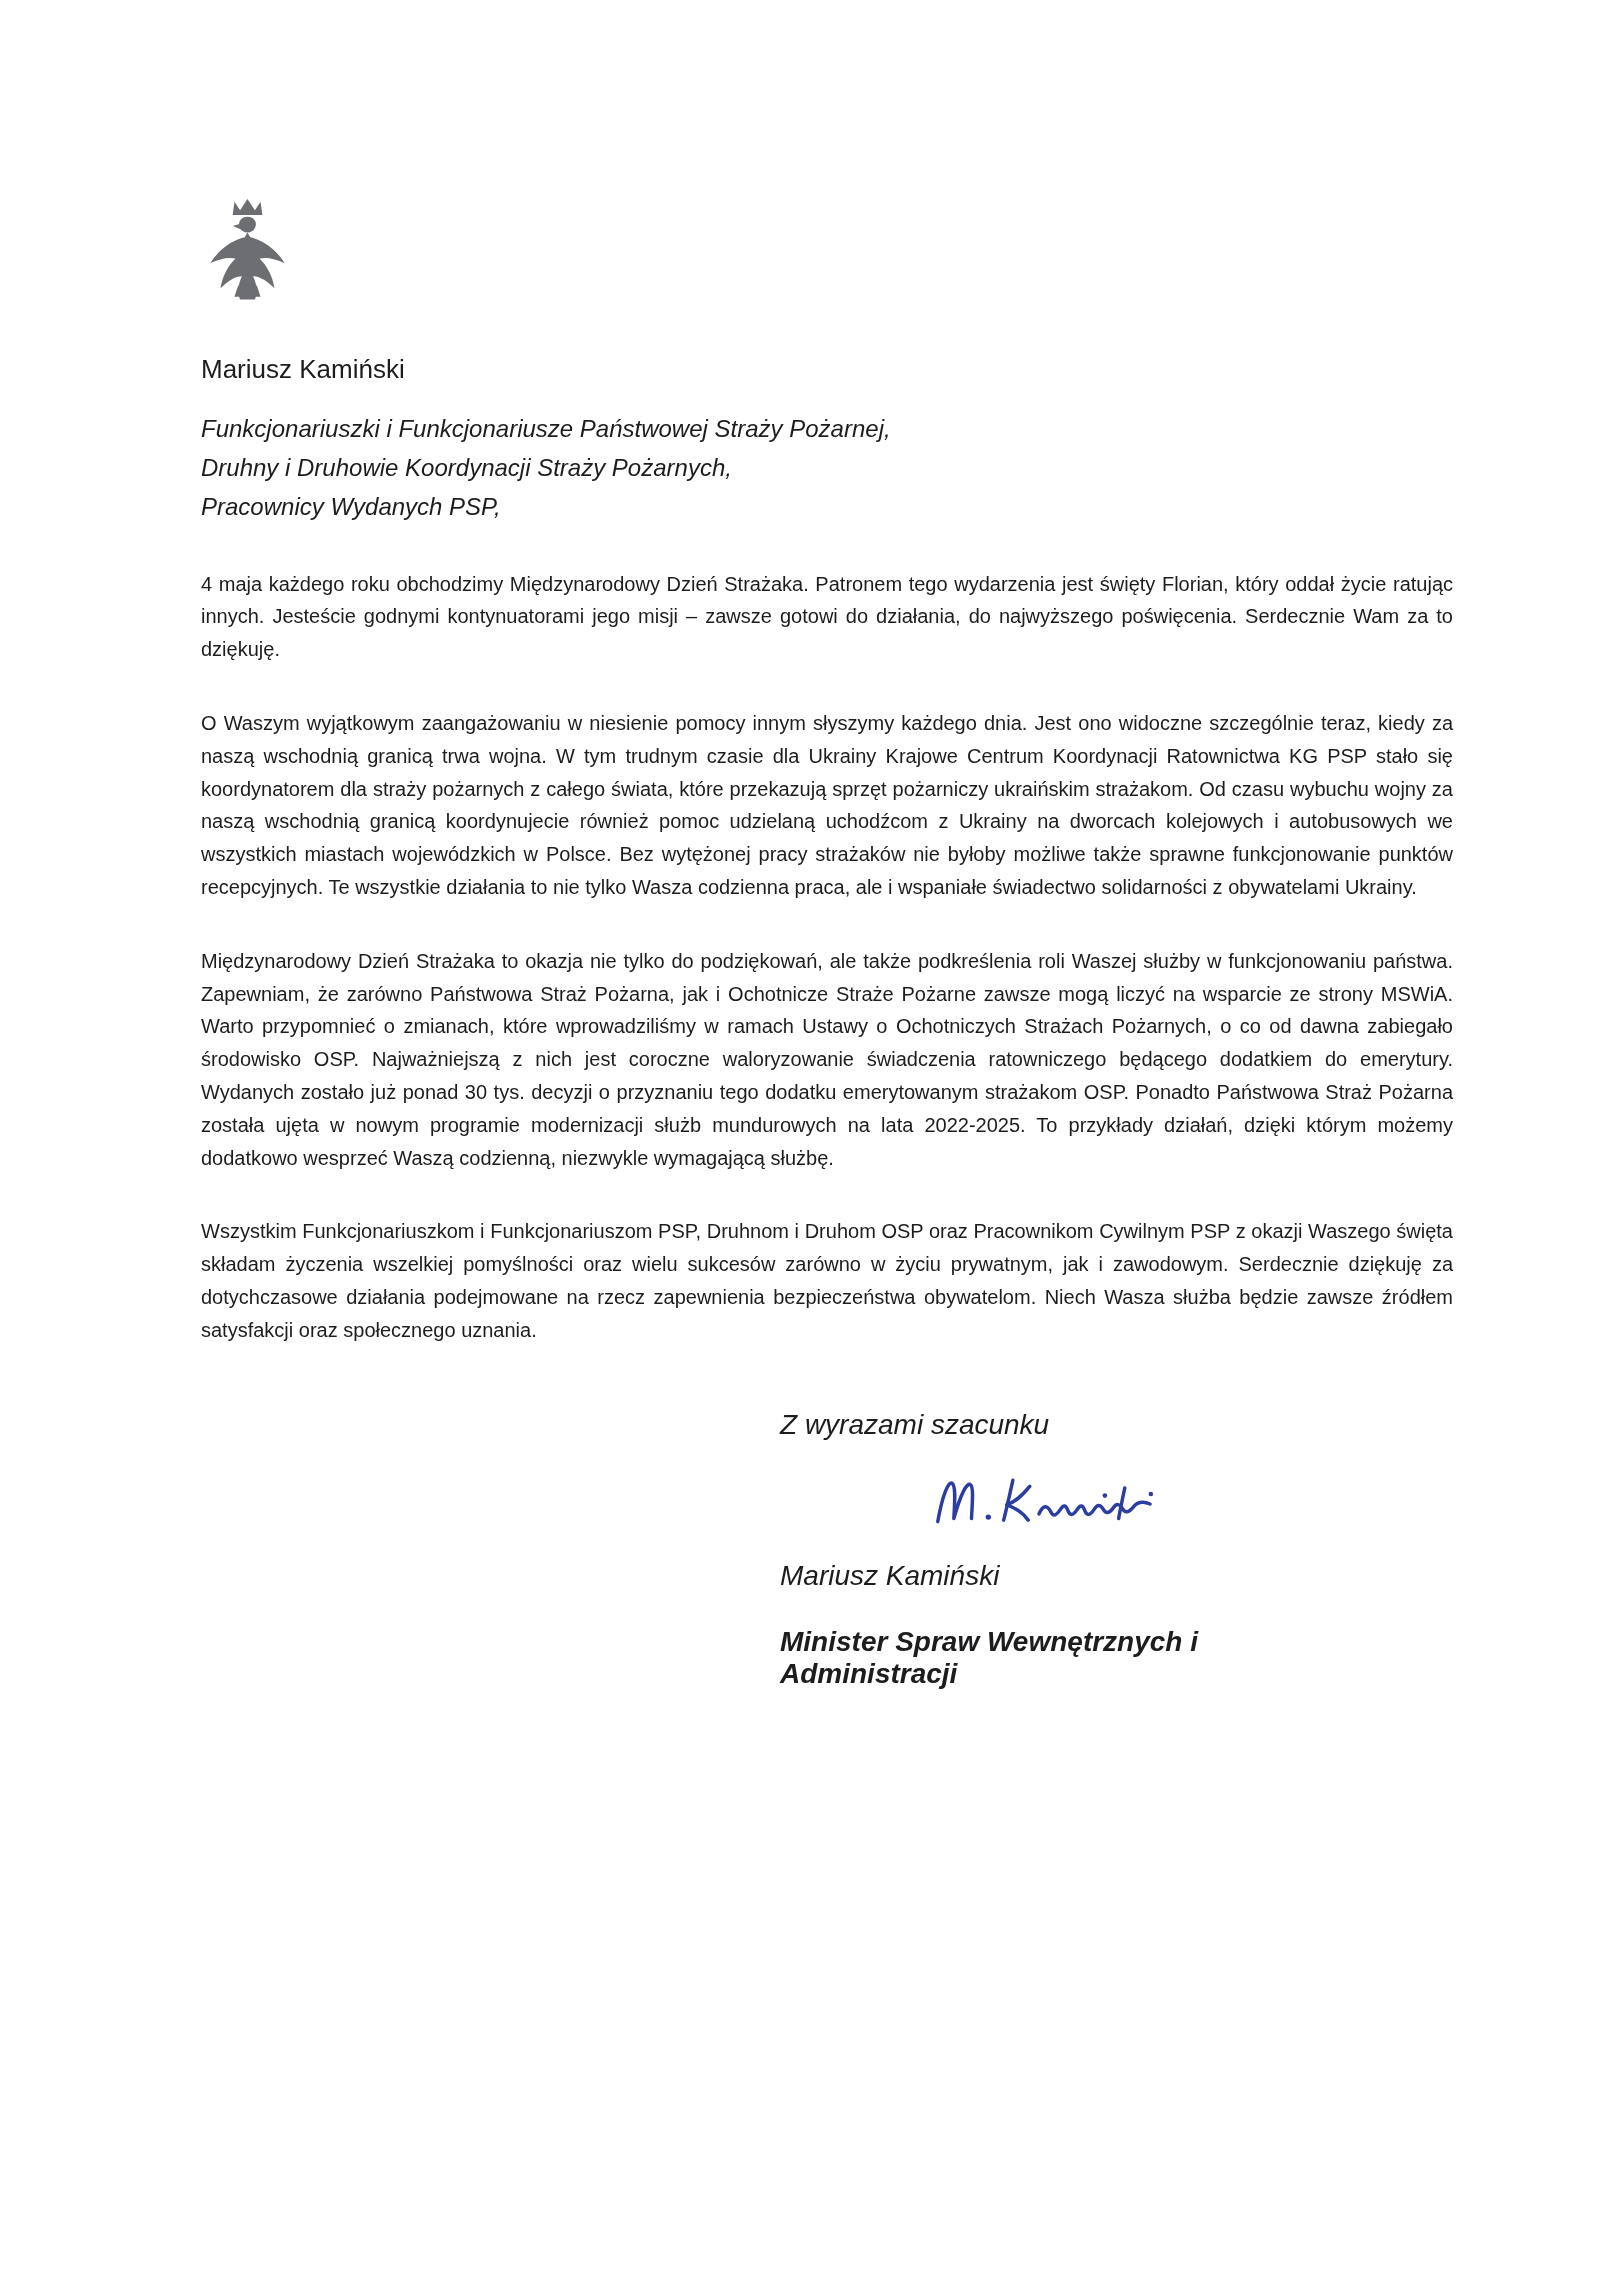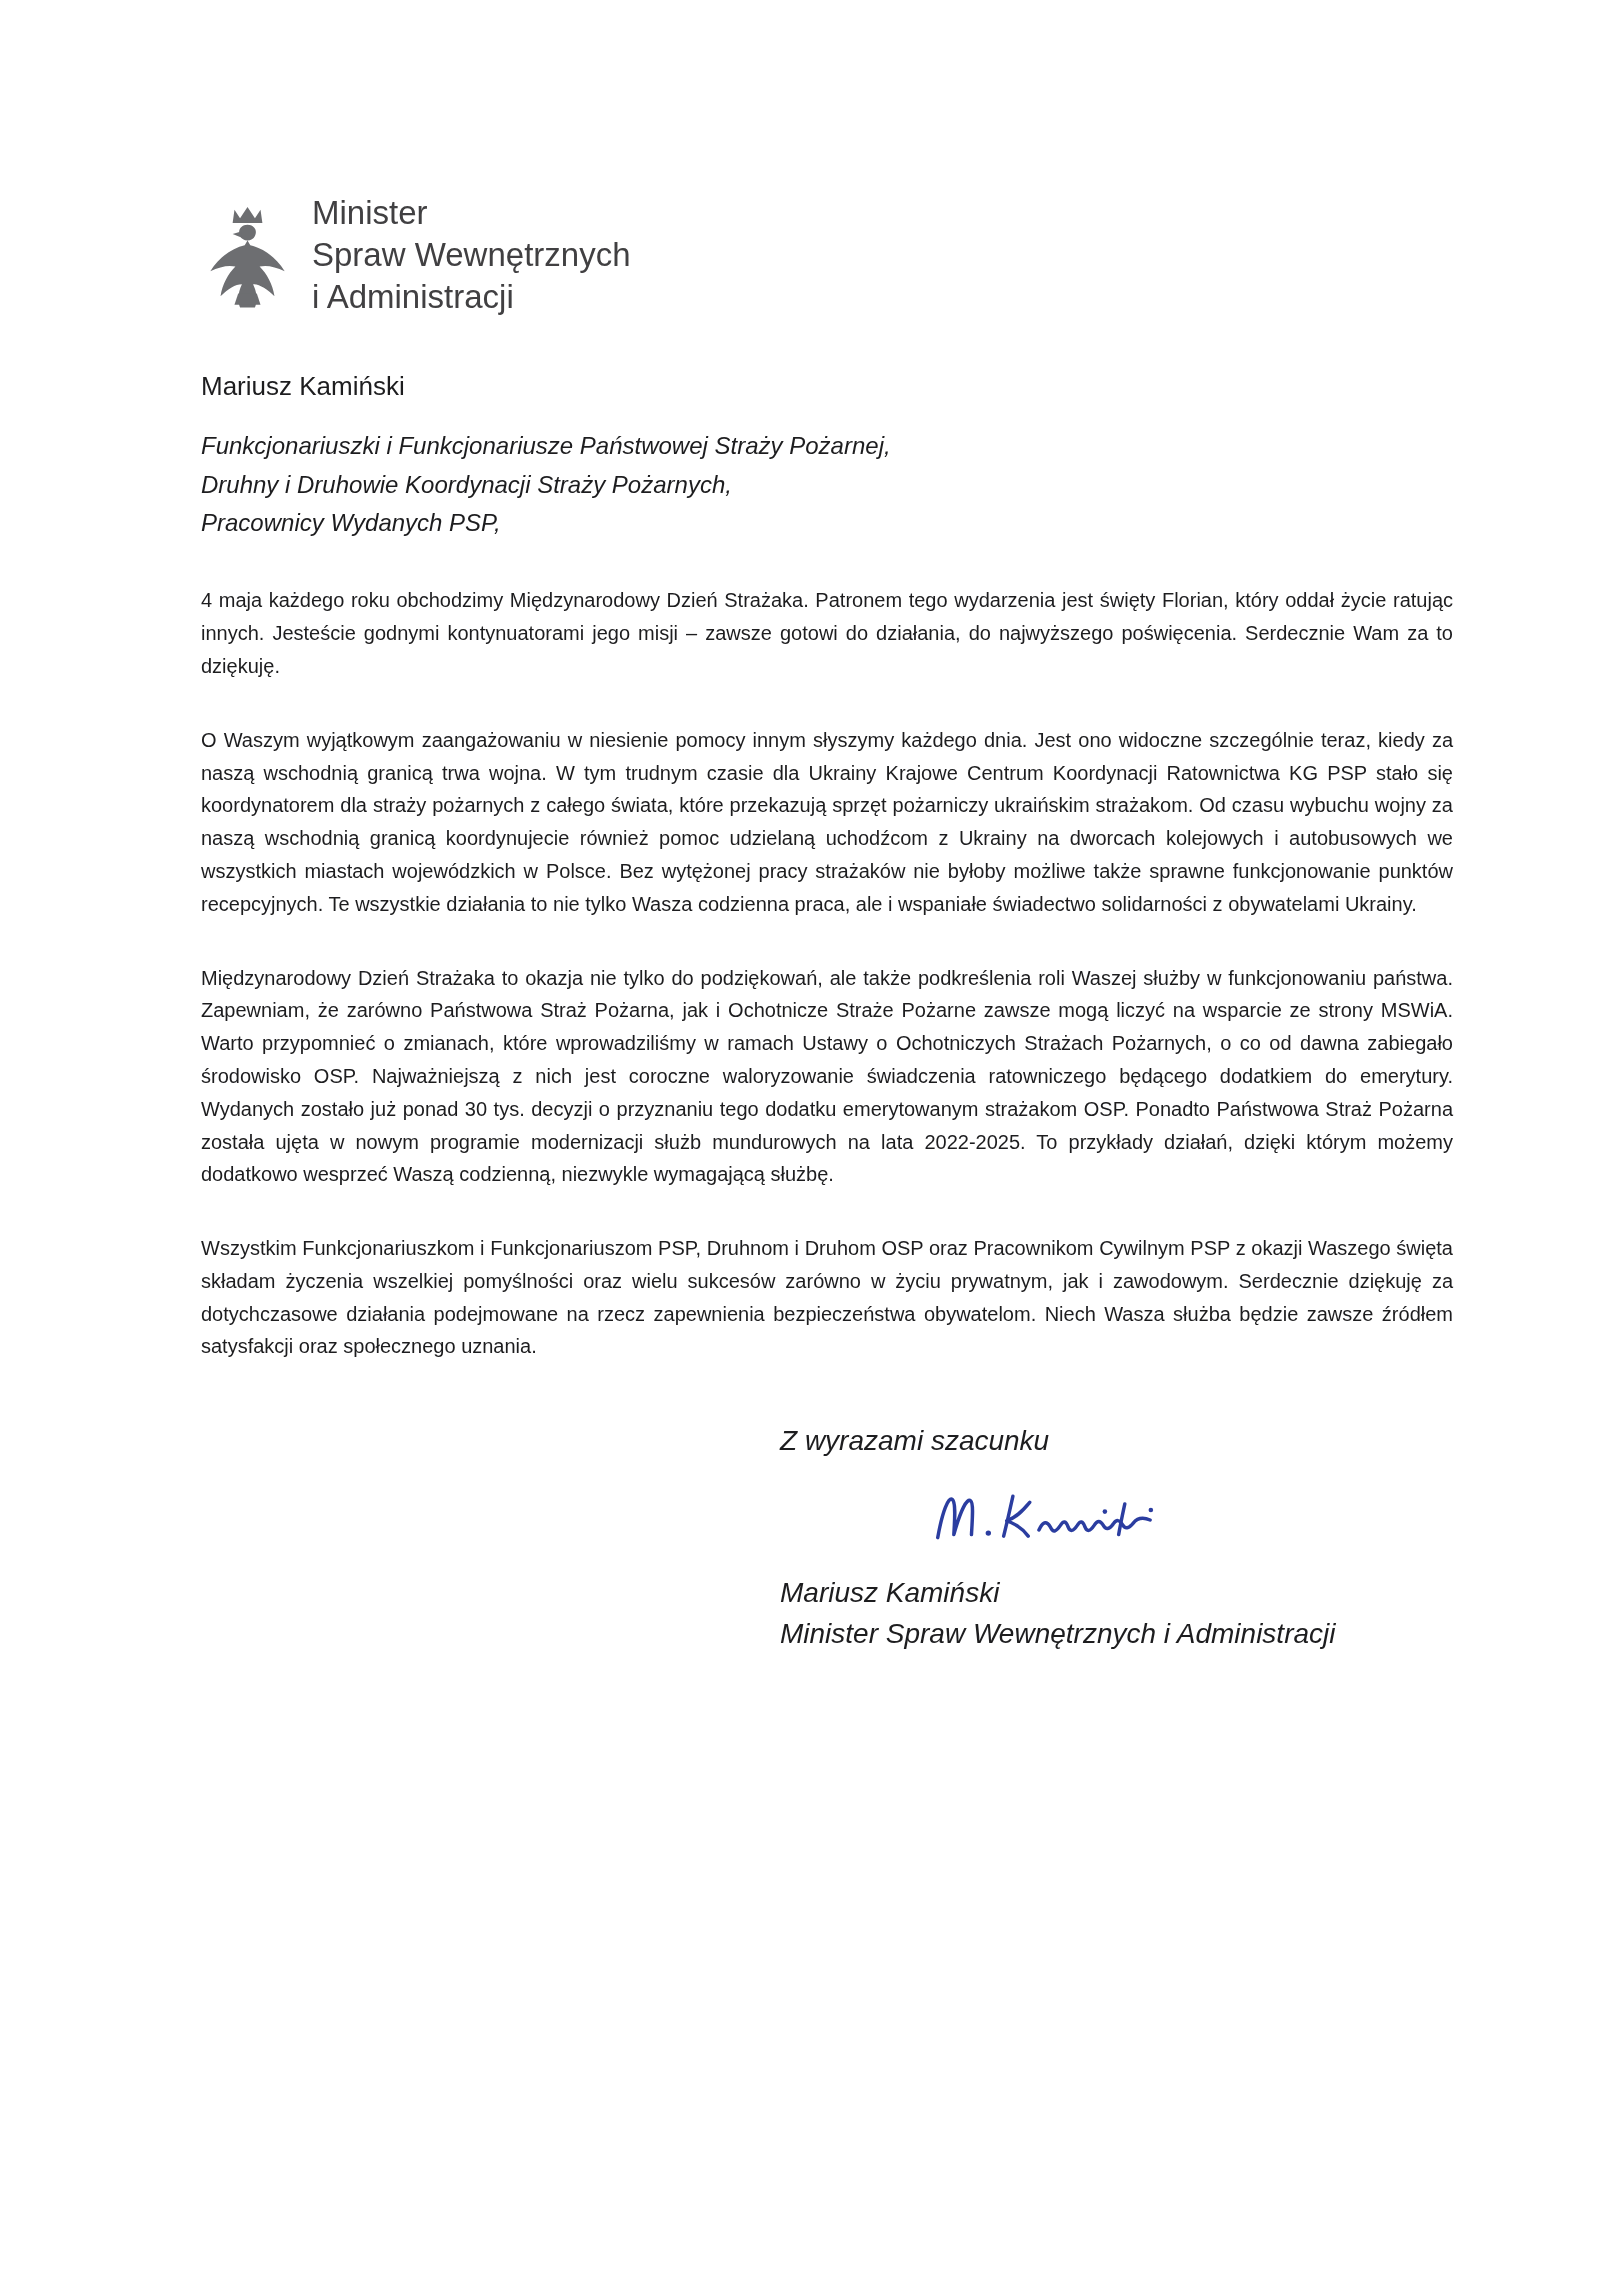--- a/index.html
+++ b/index.html
@@ -76,22 +76,23 @@
   .signature-block svg {
     width: 276px;
     height: 75px;
     display: block;
   }
   .signatory-name {
     margin-top: 19.6px;
     font-style: italic;
   }
   .signatory-title {
-    margin-top: 9px;
+    margin-top: 34px;
     font-style: italic;
+    font-weight: bold;
   }
   .sr-only {
     position: absolute;
     width: 0.9px; height: 0.9px;
     overflow: hidden;
     clip: rect(0 0 0 0);
     white-space: nowrap;
   }
 </style>
 </head>
@@ -106,25 +107,20 @@
 
           <path d="M36 8 l6 9 8-12 8 12 6-9 2 14 h-32 z"></path>
 
           <path d="M50 24 c-7 0 -11 6 -8 12 c1.5 3 4.5 5 8 5 l-3 5 c-13 3 -27 12 -37 28 c10 -5 20 -7 27 -5 c-8 8 -14 19 -16 32 c8 -8 16 -13 23 -13 c-4 8 -5 17 -2 25 h16 c3 -8 2 -17 -2 -25 c7 0 15 5 23 13 c-2 -13 -8 -24 -16 -32 c7 -2 17 0 27 5 c-10 -16 -24 -25 -37 -28 l-3 -5 c3.5 0 6.5 -2 8 -5 c3 -6 -1 -12 -8 -12 z" transform="translate(0,0)"></path>
 
           <path d="M44 31 l-10 3 10 4 z"></path>
 
           <path d="M40 98 h20 l4 12 h-28 z"></path>
         </g>
       </svg>
-    </div>
-    <div class="letterhead-text">
-      <div>Minister</div>
-      <div>Spraw Wewnętrznych</div>
-      <div>i Administracji</div>
     </div>
   </div>
 
   <div class="sender-name">Mariusz Kamiński</div>
 
   <div class="salutation">
     <div>Funkcjonariuszki i Funkcjonariusze Państwowej Straży Pożarnej,</div>
     <div>Druhny i Druhowie Koordynacji Straży Pożarnych,</div>
     <div>Pracownicy Wydanych PSP,</div>
   </div>

